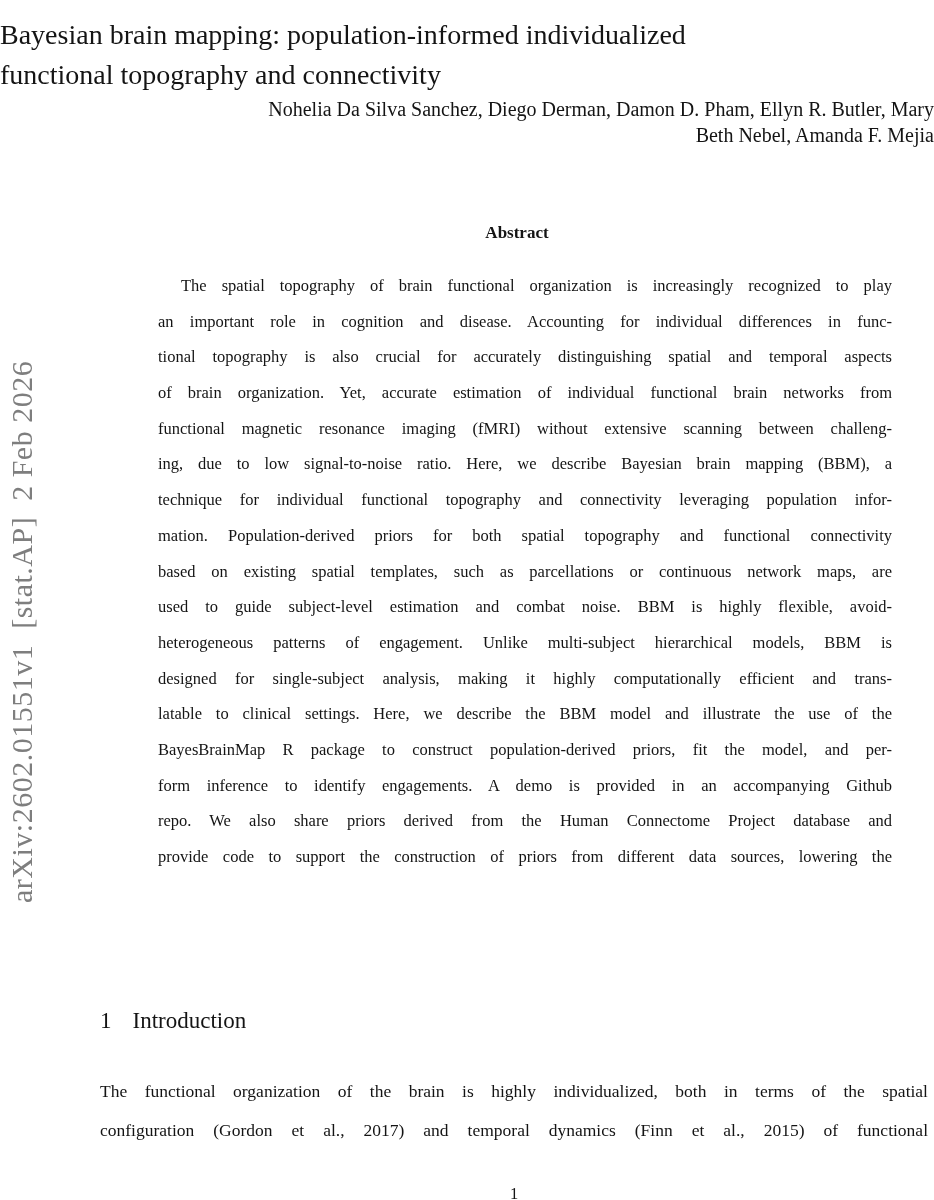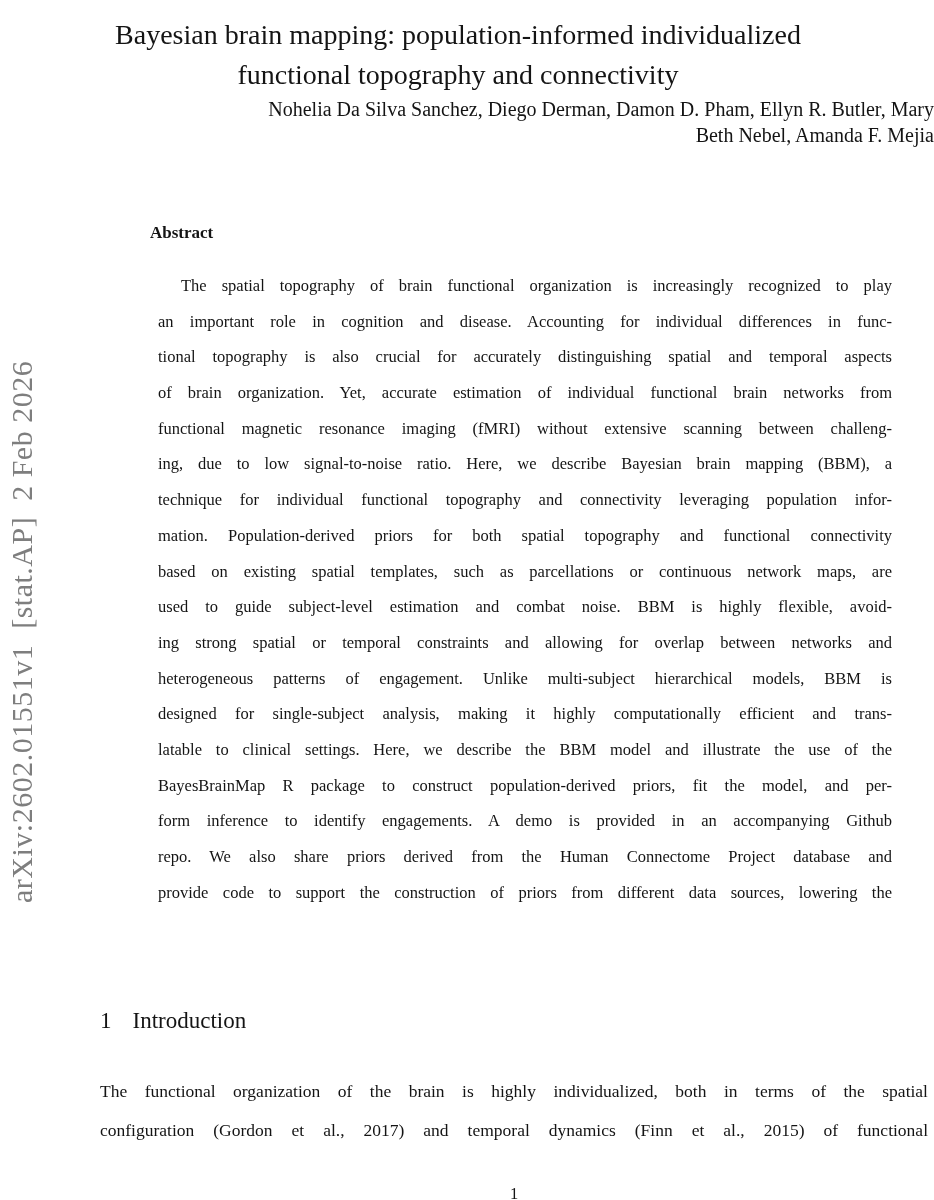--- a/index.html
+++ b/index.html
@@ -29,21 +29,21 @@
     color: #7e7e7e;
     line-height: 36px;
   }
 
   
   .paper-title {
     position: absolute;
     top: -4px;
     left: 0;
     width: 916px;
-    text-align: center;
+    text-align: left;
     font-size: 28px;
     line-height: 40px;
     font-weight: normal;
   }
 
   
   .paper-authors {
     position: absolute;
     top: 96px;
     left: 0;
@@ -52,21 +52,21 @@
     font-size: 20px;
     line-height: 26px;
   }
 
   
   .abstract-heading {
     position: absolute;
     top: 221px;
     left: 150px;
     width: 734px;
-    text-align: left;
+    text-align: center;
     font-size: 17px;
     font-weight: bold;
     line-height: 24px;
   }
   .abstract-body {
     position: absolute;
     top: 268px;
     left: 158px;
     width: 734px;
     font-size: 16.5px;
@@ -139,21 +139,20 @@
   <div class="jl first">The spatial topography of brain functional organization is increasingly recognized to play</div>
   <div class="jl">an important role in cognition and disease. Accounting for individual differences in func-</div>
   <div class="jl">tional topography is also crucial for accurately distinguishing spatial and temporal aspects</div>
   <div class="jl">of brain organization. Yet, accurate estimation of individual functional brain networks from</div>
   <div class="jl">functional magnetic resonance imaging (fMRI) without extensive scanning between challeng-</div>
   <div class="jl">ing, due to low signal-to-noise ratio. Here, we describe Bayesian brain mapping (BBM), a</div>
   <div class="jl">technique for individual functional topography and connectivity leveraging population infor-</div>
   <div class="jl">mation. Population-derived priors for both spatial topography and functional connectivity</div>
   <div class="jl">based on existing spatial templates, such as parcellations or continuous network maps, are</div>
   <div class="jl">used to guide subject-level estimation and combat noise. BBM is highly flexible, avoid-</div>
-  <div class="jl">ing strong spatial or temporal constraints and allowing for overlap between networks and</div>
   <div class="jl">heterogeneous patterns of engagement. Unlike multi-subject hierarchical models, BBM is</div>
   <div class="jl">designed for single-subject analysis, making it highly computationally efficient and trans-</div>
   <div class="jl">latable to clinical settings. Here, we describe the BBM model and illustrate the use of the</div>
   <div class="jl">BayesBrainMap R package to construct population-derived priors, fit the model, and per-</div>
   <div class="jl">form inference to identify engagements. A demo is provided in an accompanying Github</div>
   <div class="jl">repo. We also share priors derived from the Human Connectome Project database and</div>
   <div class="jl">provide code to support the construction of priors from different data sources, lowering the</div>
 </div>
 
 <div class="section-heading">

